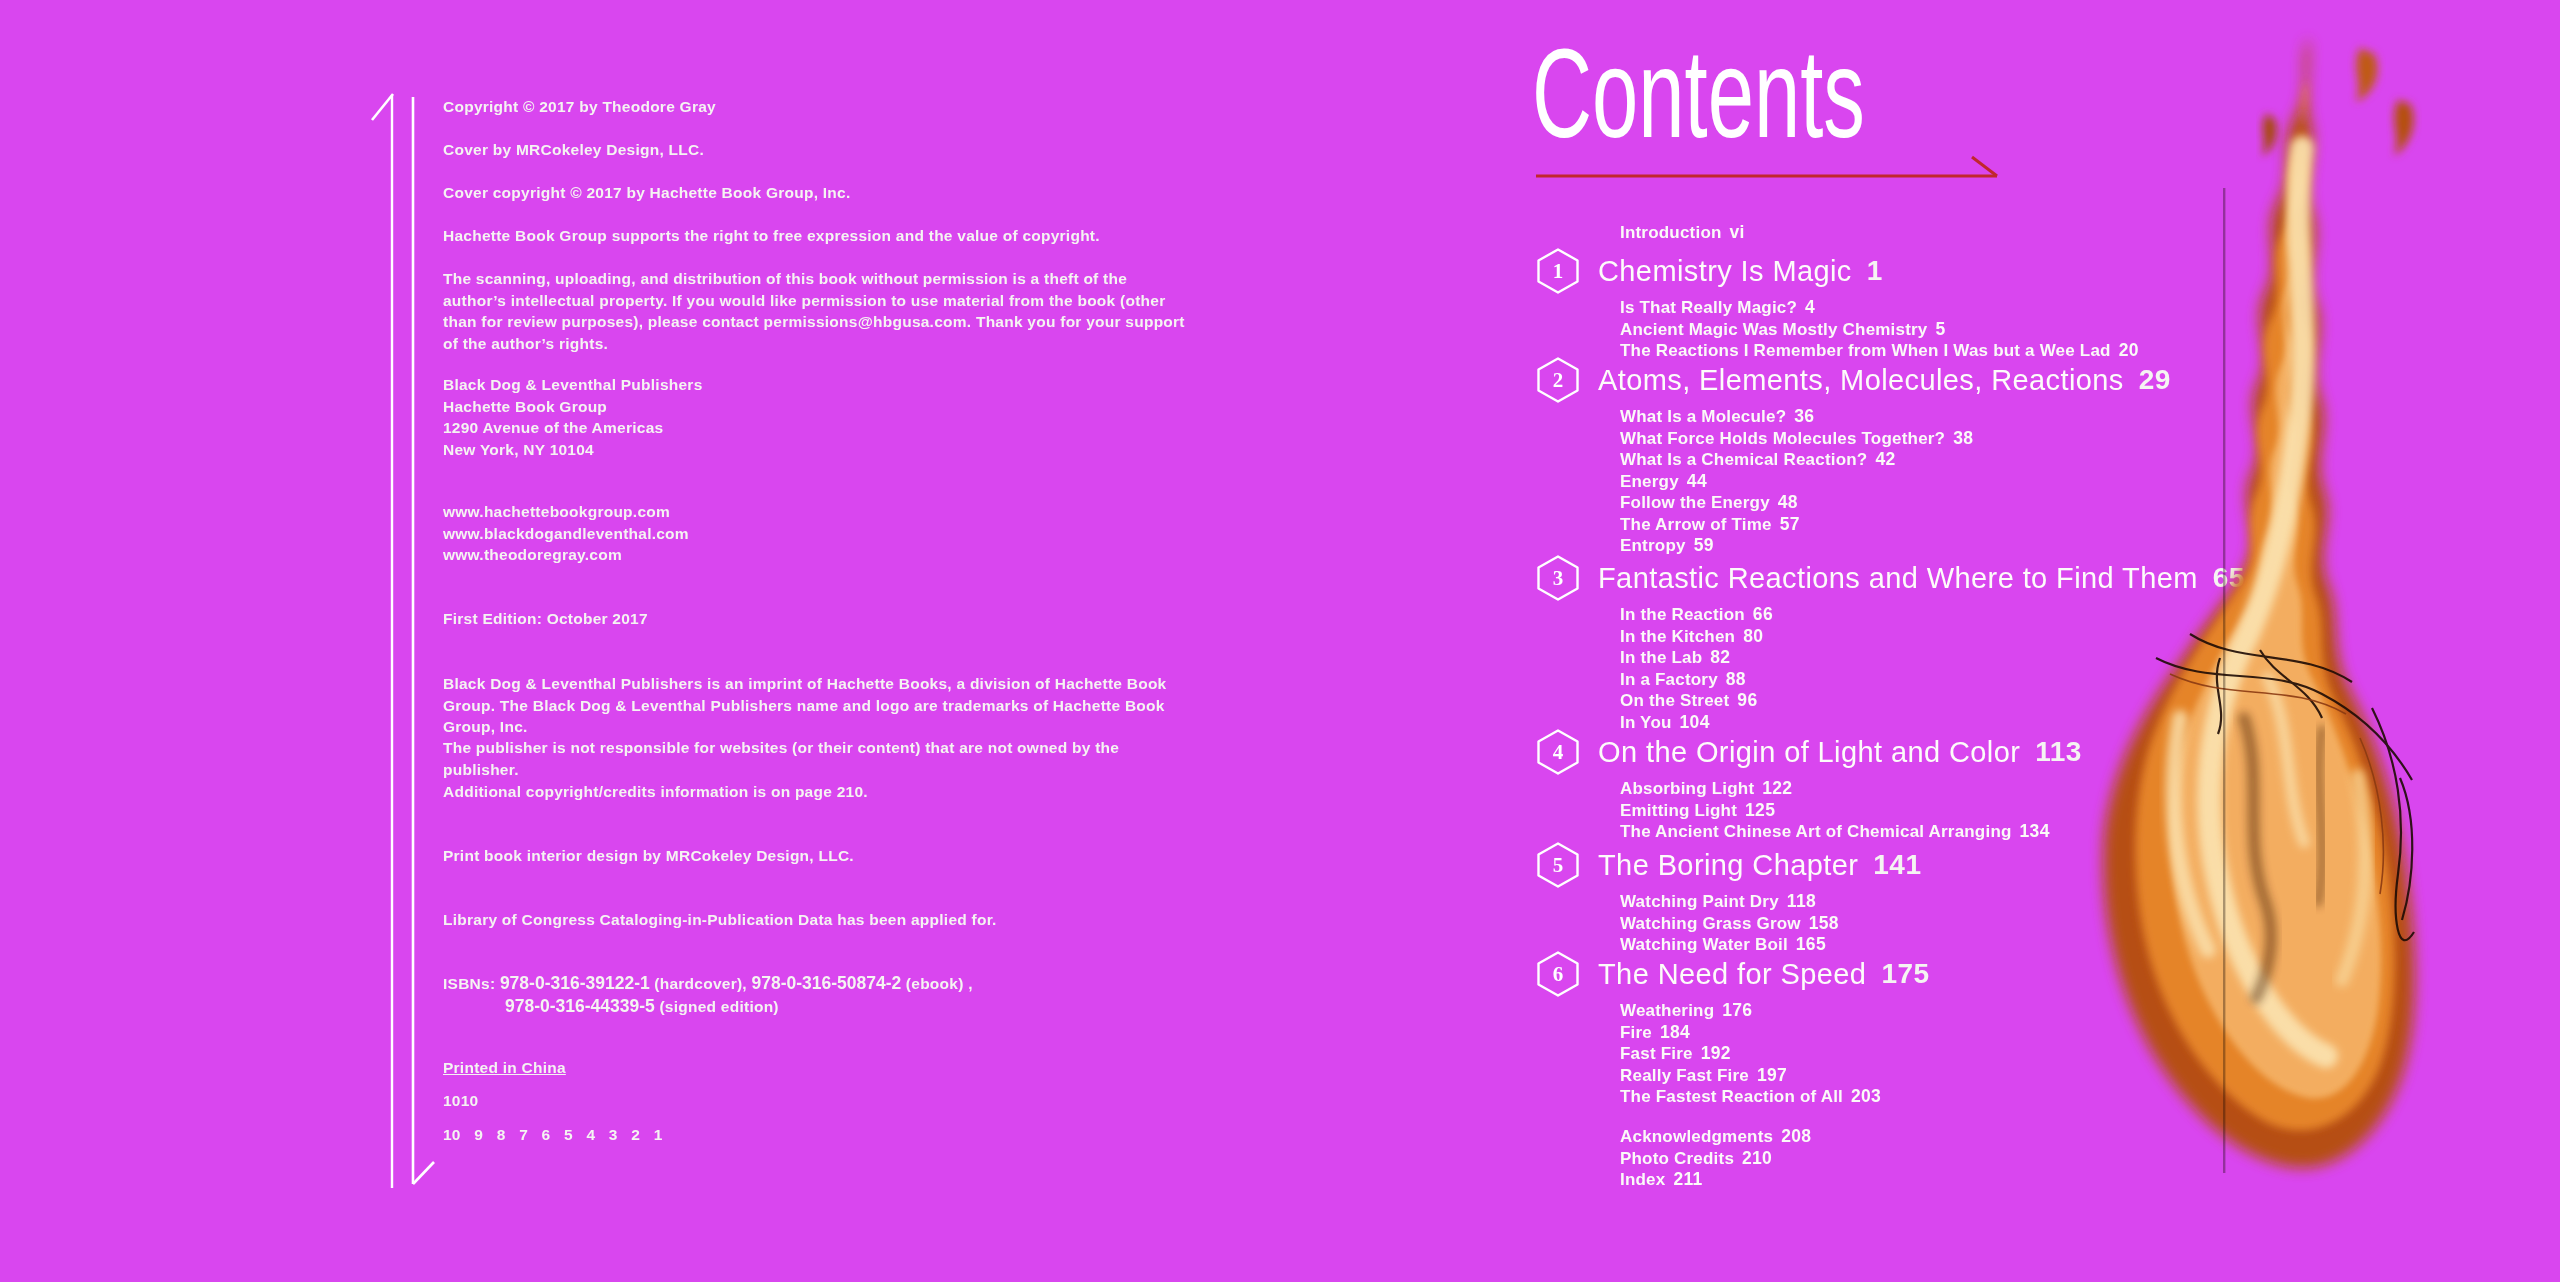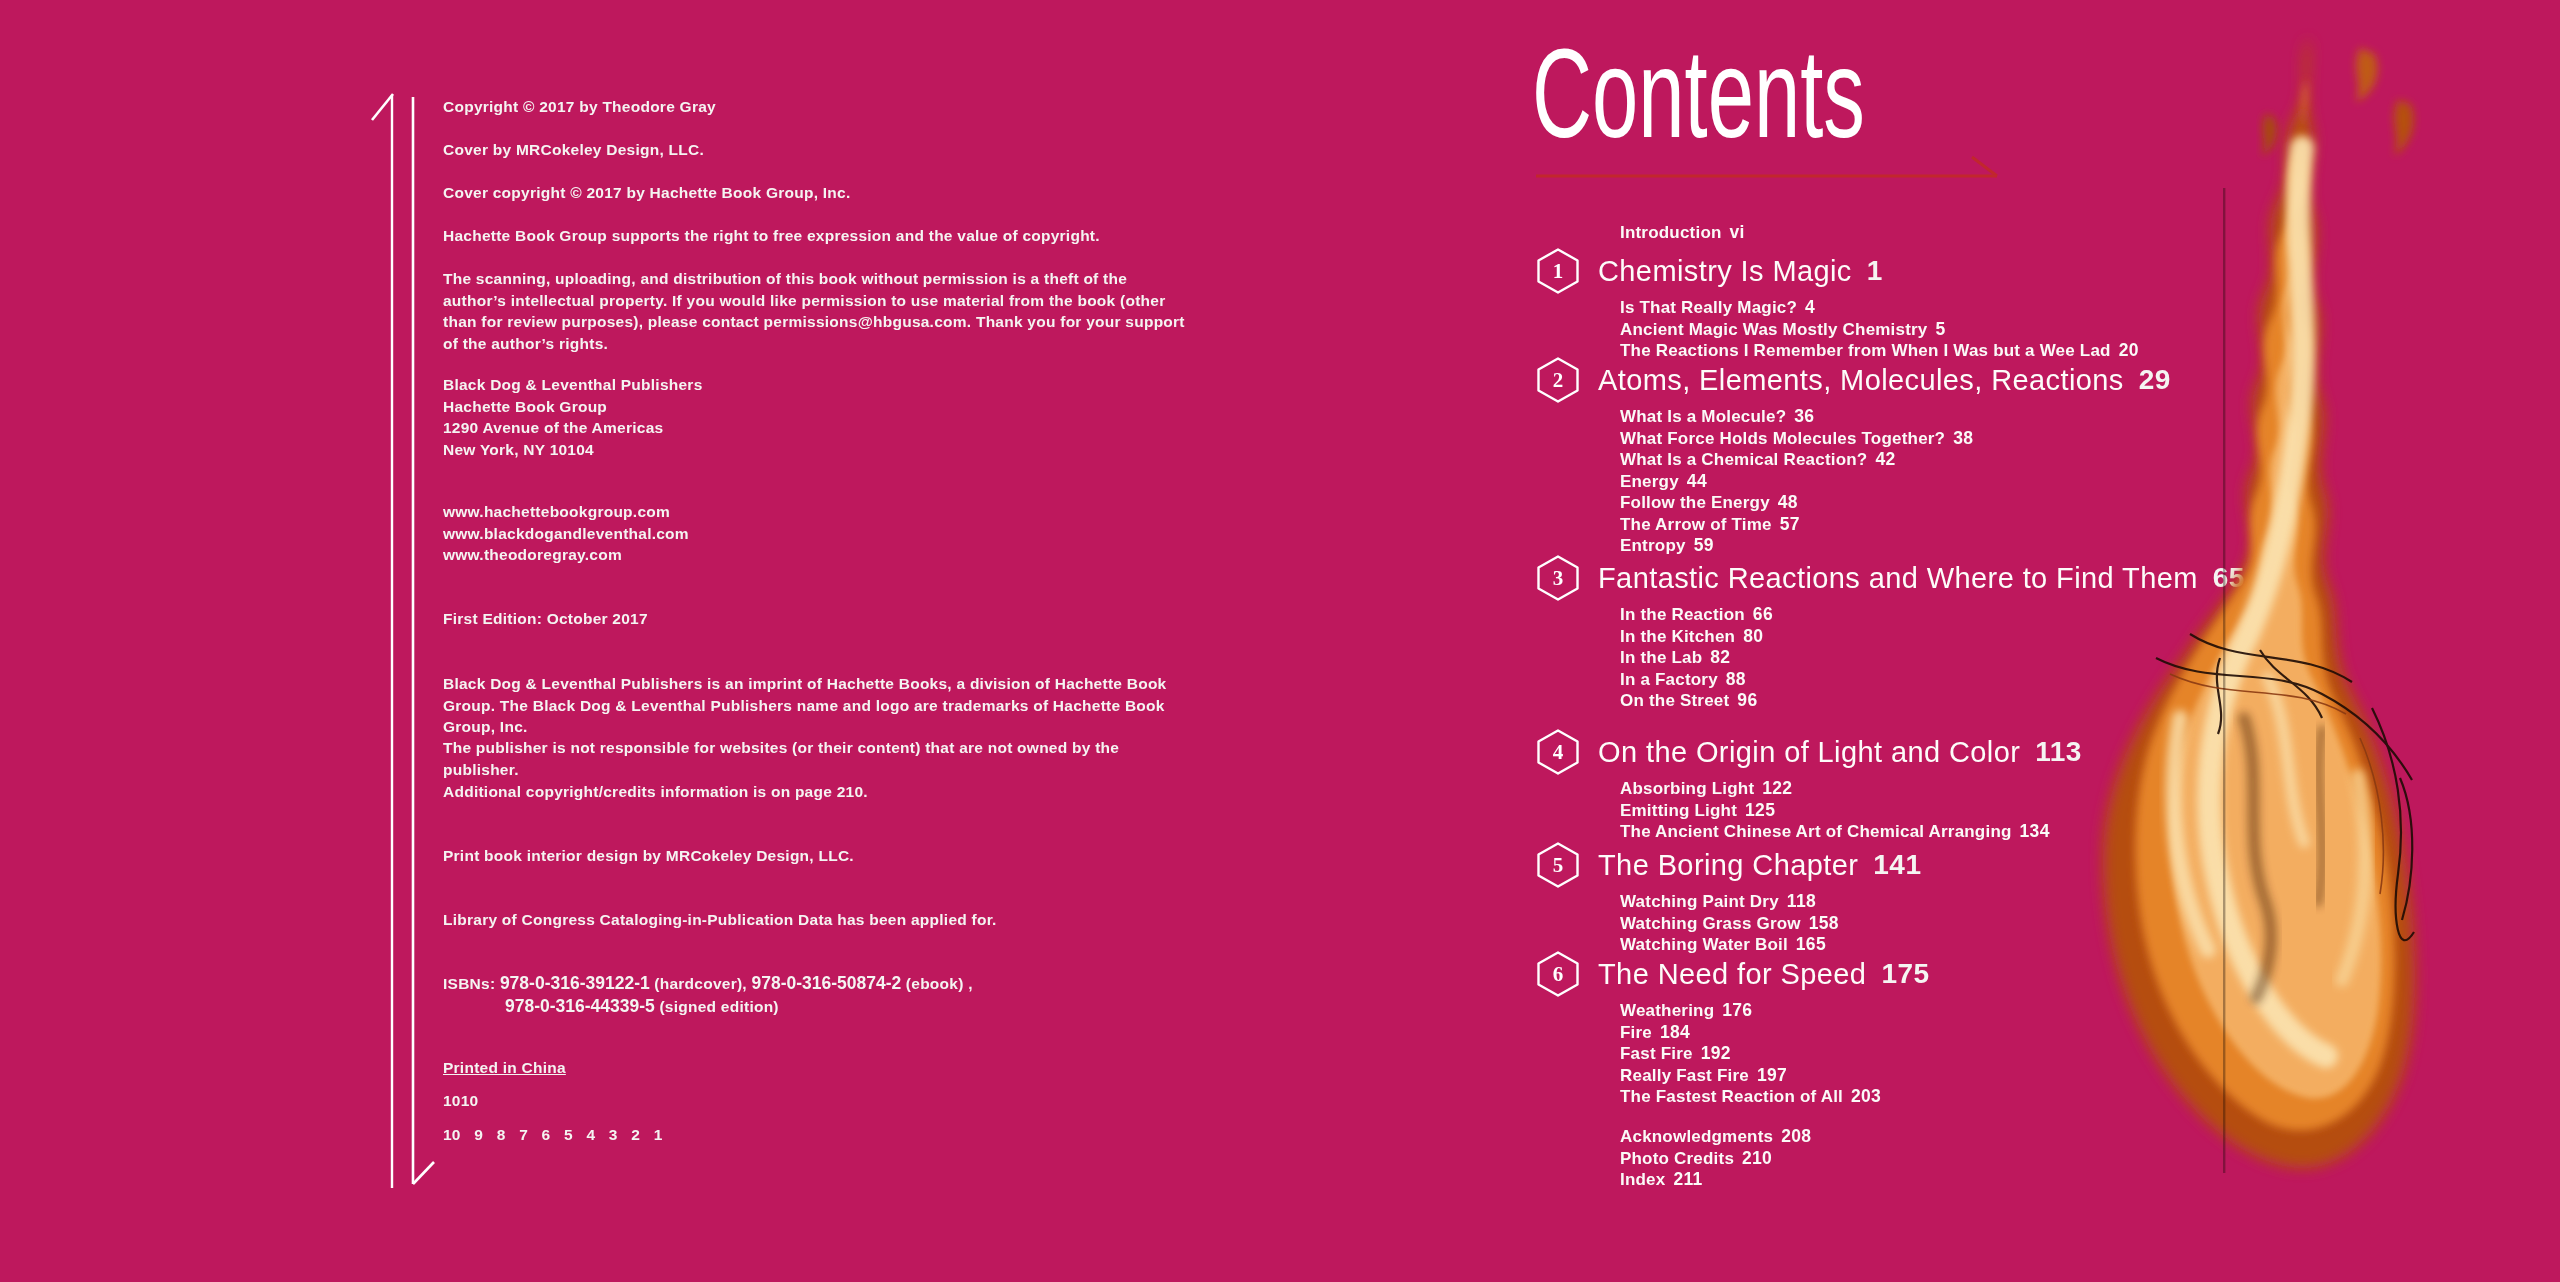--- a/index.html
+++ b/index.html
@@ -1,16 +1,16 @@
 <!DOCTYPE html>
 <html><head>
 <meta charset="utf-8">
 <style>
   html,body{margin:0;padding:0;background:#000;}
-  #stage{position:relative;width:2560px;height:1282px;background:#be185d;overflow:hidden;
+  #stage{position:relative;width:2560px;height:1282px;background:#d946ef;overflow:hidden;
          font-family:"Liberation Sans",sans-serif;color:#f5f4f2;}
 
   
   #left-rule{position:absolute;left:360px;top:88px;}
   #copyright-col{position:absolute;left:443px;top:0;width:742px;}
   .para{position:absolute;left:0;width:742px;font-size:15.5px;font-weight:600;
         line-height:21.5px;letter-spacing:.25px;white-space:pre-line;color:#f5f4f2;}
   .para.digits{word-spacing:9px;}
   #isbn-block{position:absolute;left:443px;top:972px;width:742px;font-size:15.5px;
               font-weight:600;line-height:23px;letter-spacing:.25px;}
@@ -142,20 +142,21 @@
           </span>
           <span class="ch-title">Fantastic Reactions and Where to Find Them</span>
           <span class="ch-page">65</span>
         </div>
         <div class="ch-secs">
           <div class="sec-line"><span>In the Reaction</span><span class="sec-page">66</span></div>
           <div class="sec-line"><span>In the Kitchen</span><span class="sec-page">80</span></div>
           <div class="sec-line"><span>In the Lab</span><span class="sec-page">82</span></div>
           <div class="sec-line"><span>In a Factory</span><span class="sec-page">88</span></div>
           <div class="sec-line"><span>On the Street</span><span class="sec-page">96</span></div>
+          <div class="sec-line"><span>In You</span><span class="sec-page">104</span></div>
         </div>
       </div>
       <div class="chapter" style="top: 729px;">
         <div class="ch-head">
           <span class="hex">
             <svg width="42" height="46" viewBox="0 0 42 46">
               <polygon points="21,1.5 40.5,12.5 40.5,33.5 21,44.5 1.5,33.5 1.5,12.5" fill="none" stroke="#ffffff" stroke-width="2.4" stroke-linejoin="round"></polygon>
             </svg>
             <span class="hex-num">4</span>
           </span>

